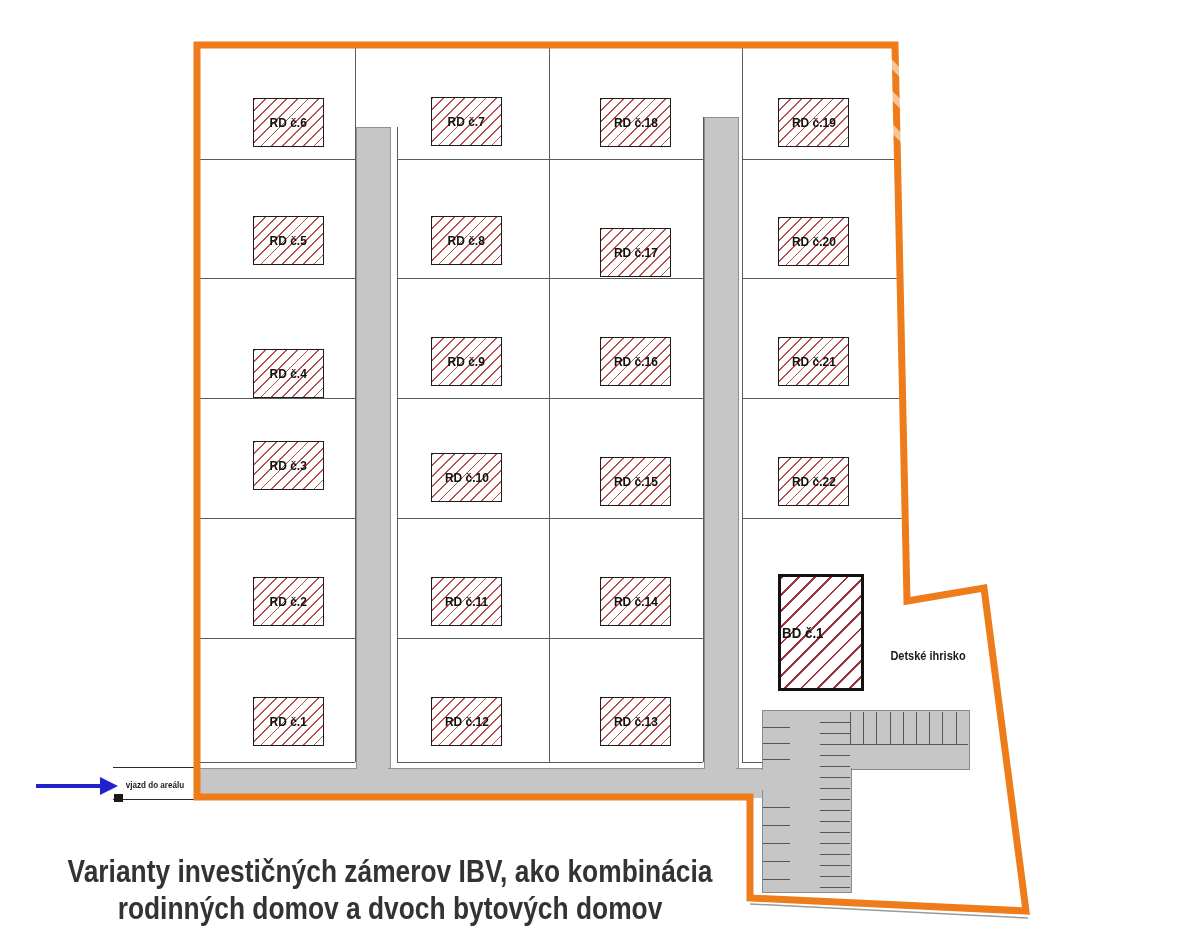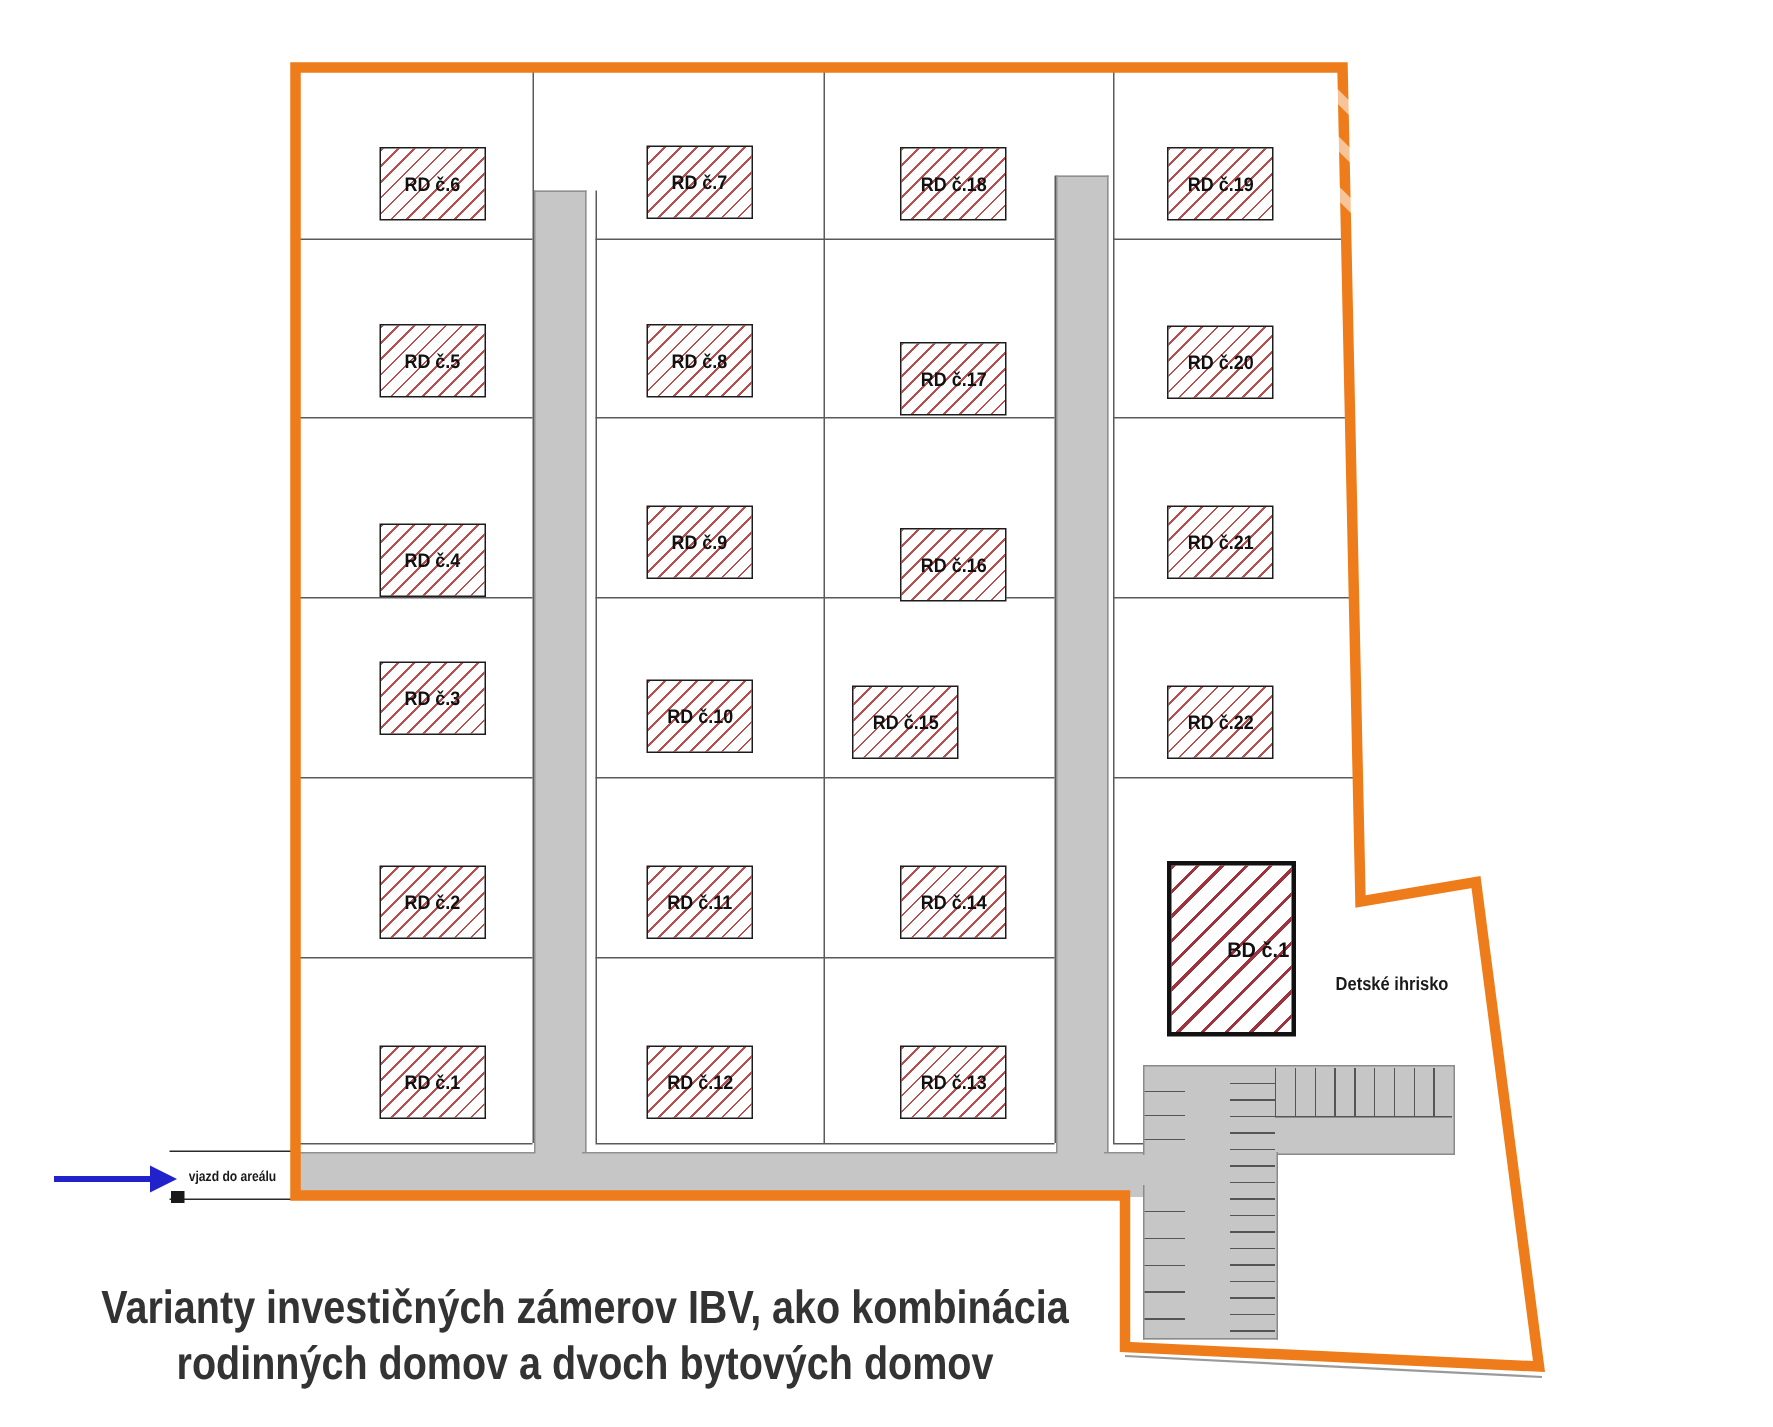--- a/index.html
+++ b/index.html
@@ -22,21 +22,21 @@
     position:absolute;width:69px;height:47px;z-index:4;
     border:1px solid #1c1c1c;
     background:repeating-linear-gradient(135deg, rgba(170,48,48,.85) 0 1.3px, transparent 1.3px 7.5px),#fff;
     display:flex;align-items:center;justify-content:center;
   }
   .rd span{font-size:13px;font-weight:bold;color:#111;transform:scaleX(.92);white-space:nowrap;}
   .bd{
     position:absolute;z-index:4;
     border:3px solid #111;
     background:repeating-linear-gradient(135deg, rgba(148,28,40,.9) 0 2px, transparent 2px 11.5px),#fff;
-    display:flex;align-items:center;justify-content:flex-end;
+    display:flex;align-items:center;justify-content:flex-start;
   }
   .bd span{font-size:14px;font-weight:bold;color:#111;transform:scaleX(.95);white-space:nowrap;}
   
   .overlay{position:absolute;left:0;top:0;z-index:5;pointer-events:none;}
   
   .playground-label{
     position:absolute;left:878px;top:649px;width:100px;text-align:center;z-index:4;
     font-size:12.5px;font-weight:bold;color:#1a1a1a;transform:scaleX(.88);white-space:nowrap;
   }
   .entrance-label{
@@ -141,24 +141,24 @@
   <div class="rd" style="left:431px;top:697px">
       <span>RD č.12</span>
     </div>
 
   <div class="rd" style="left:600px;top:697px">
       <span>RD č.13</span>
     </div>
   <div class="rd" style="left:600px;top:577px">
       <span>RD č.14</span>
     </div>
-  <div class="rd" style="left:568px;top:457px">
+  <div class="rd" style="left:600px;top:457px">
       <span>RD č.15</span>
     </div>
-  <div class="rd" style="left:600px;top:352px">
+  <div class="rd" style="left:600px;top:337px">
       <span>RD č.16</span>
     </div>
   <div class="rd" style="left:600px;top:228px">
       <span>RD č.17</span>
     </div>
   <div class="rd" style="left:600px;top:98px">
       <span>RD č.18</span>
     </div>
 
   <div class="rd" style="left:778px;top:98px">

